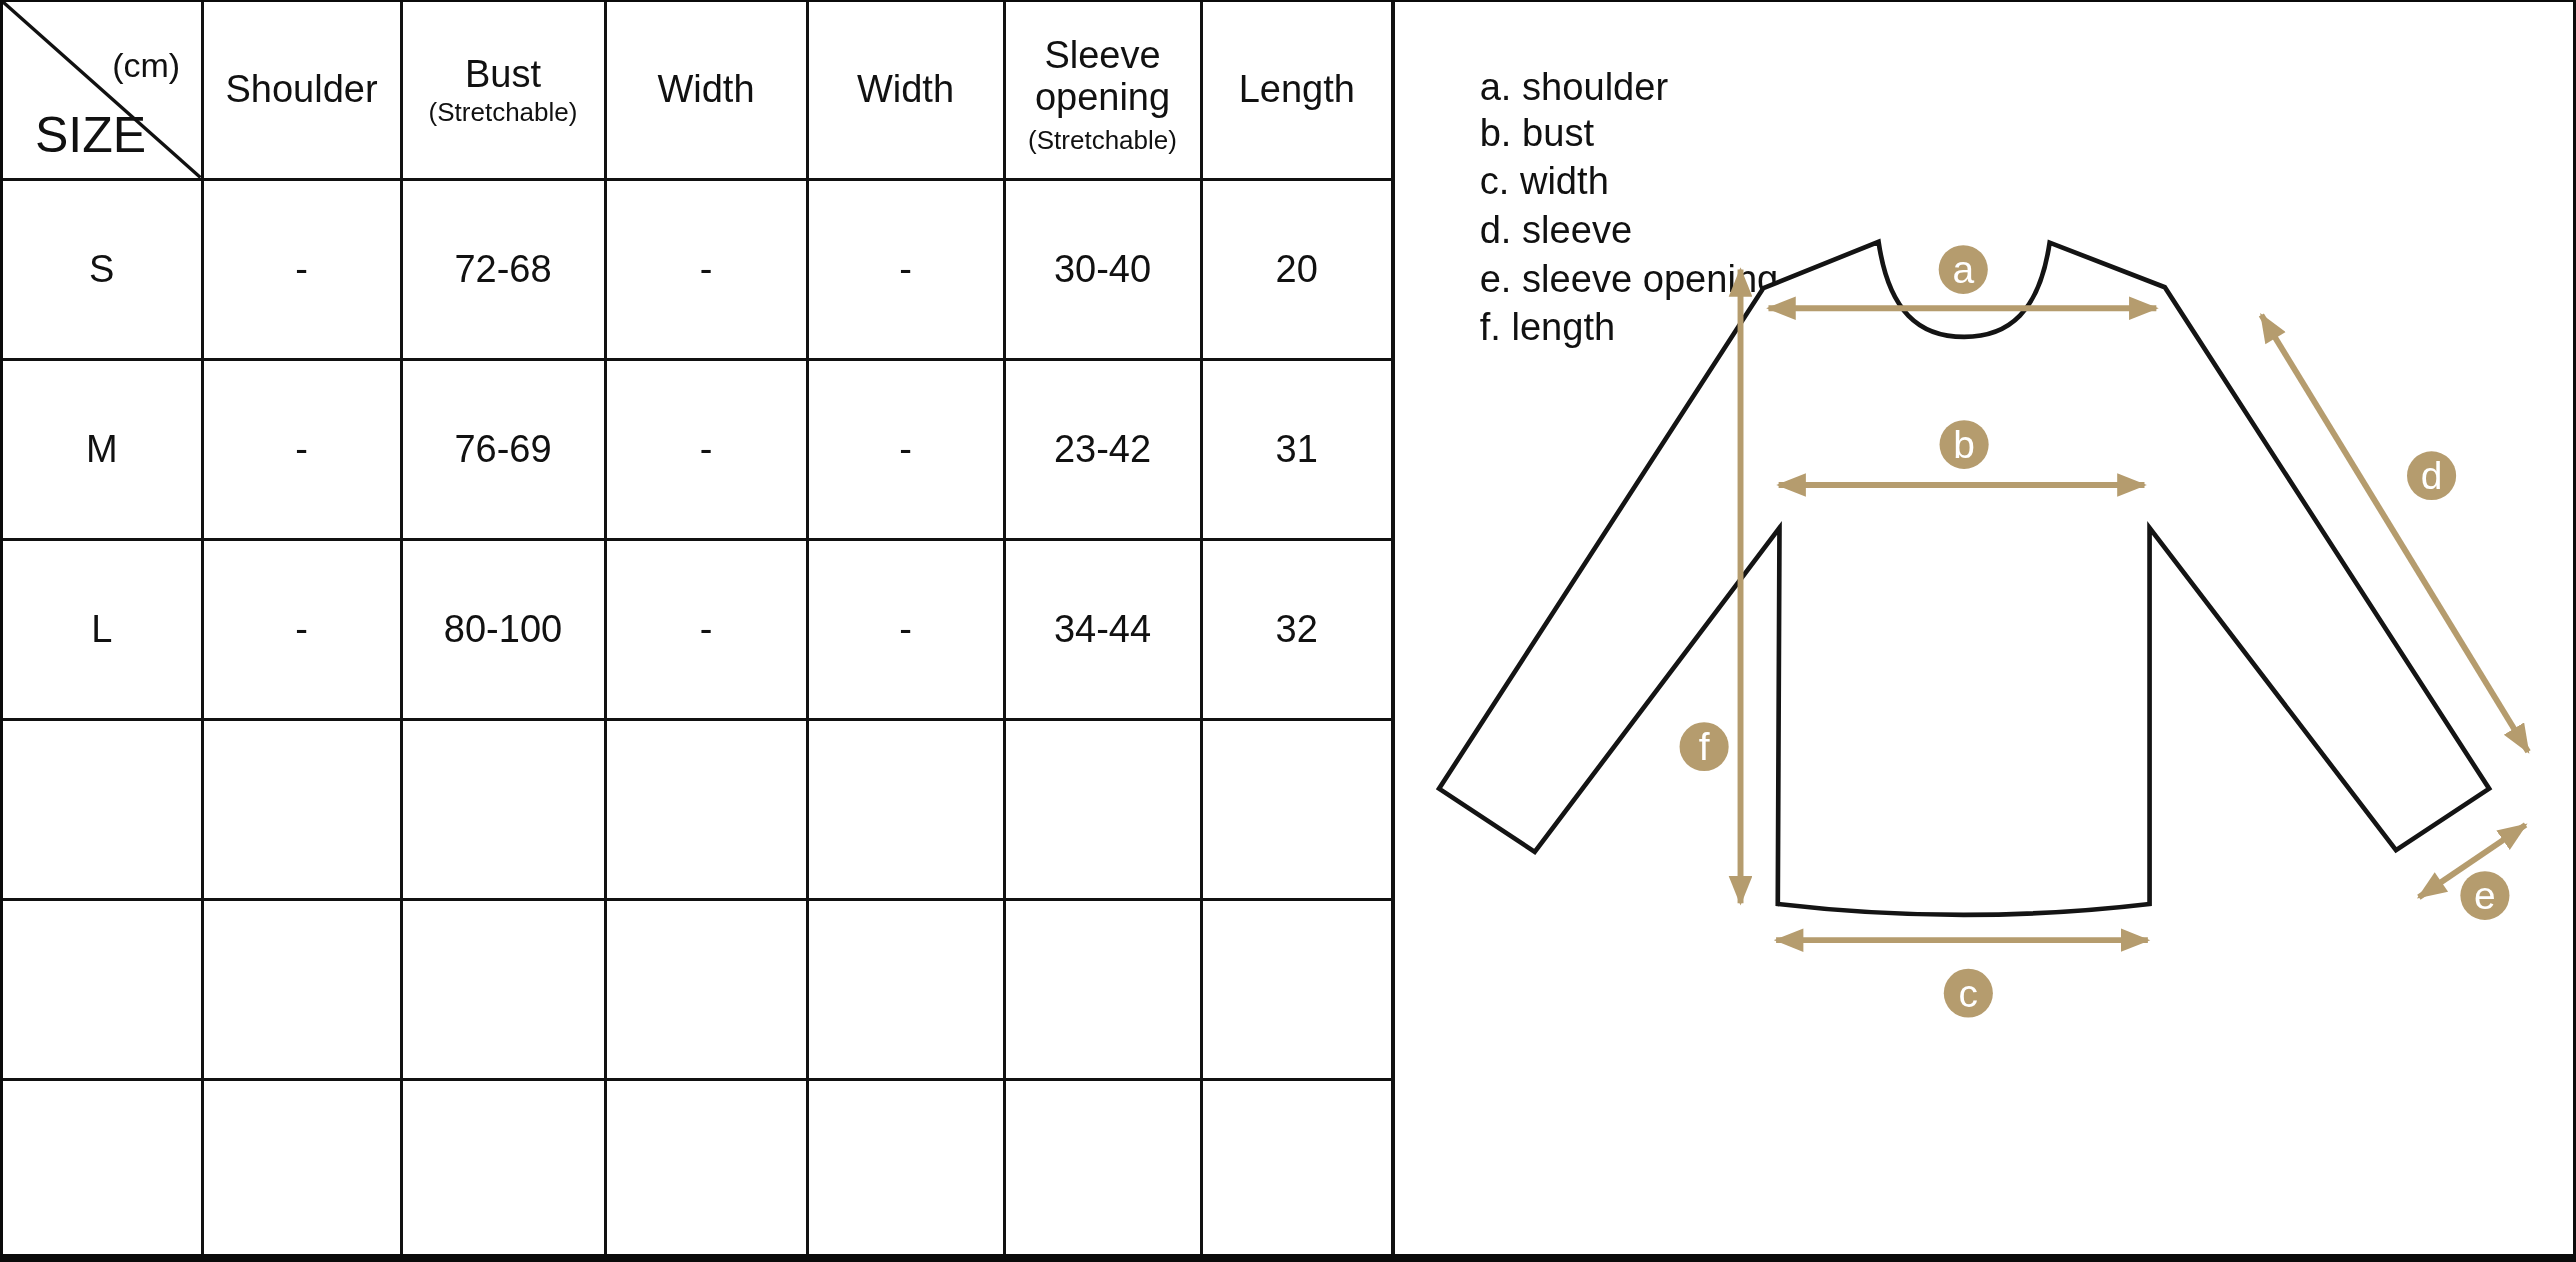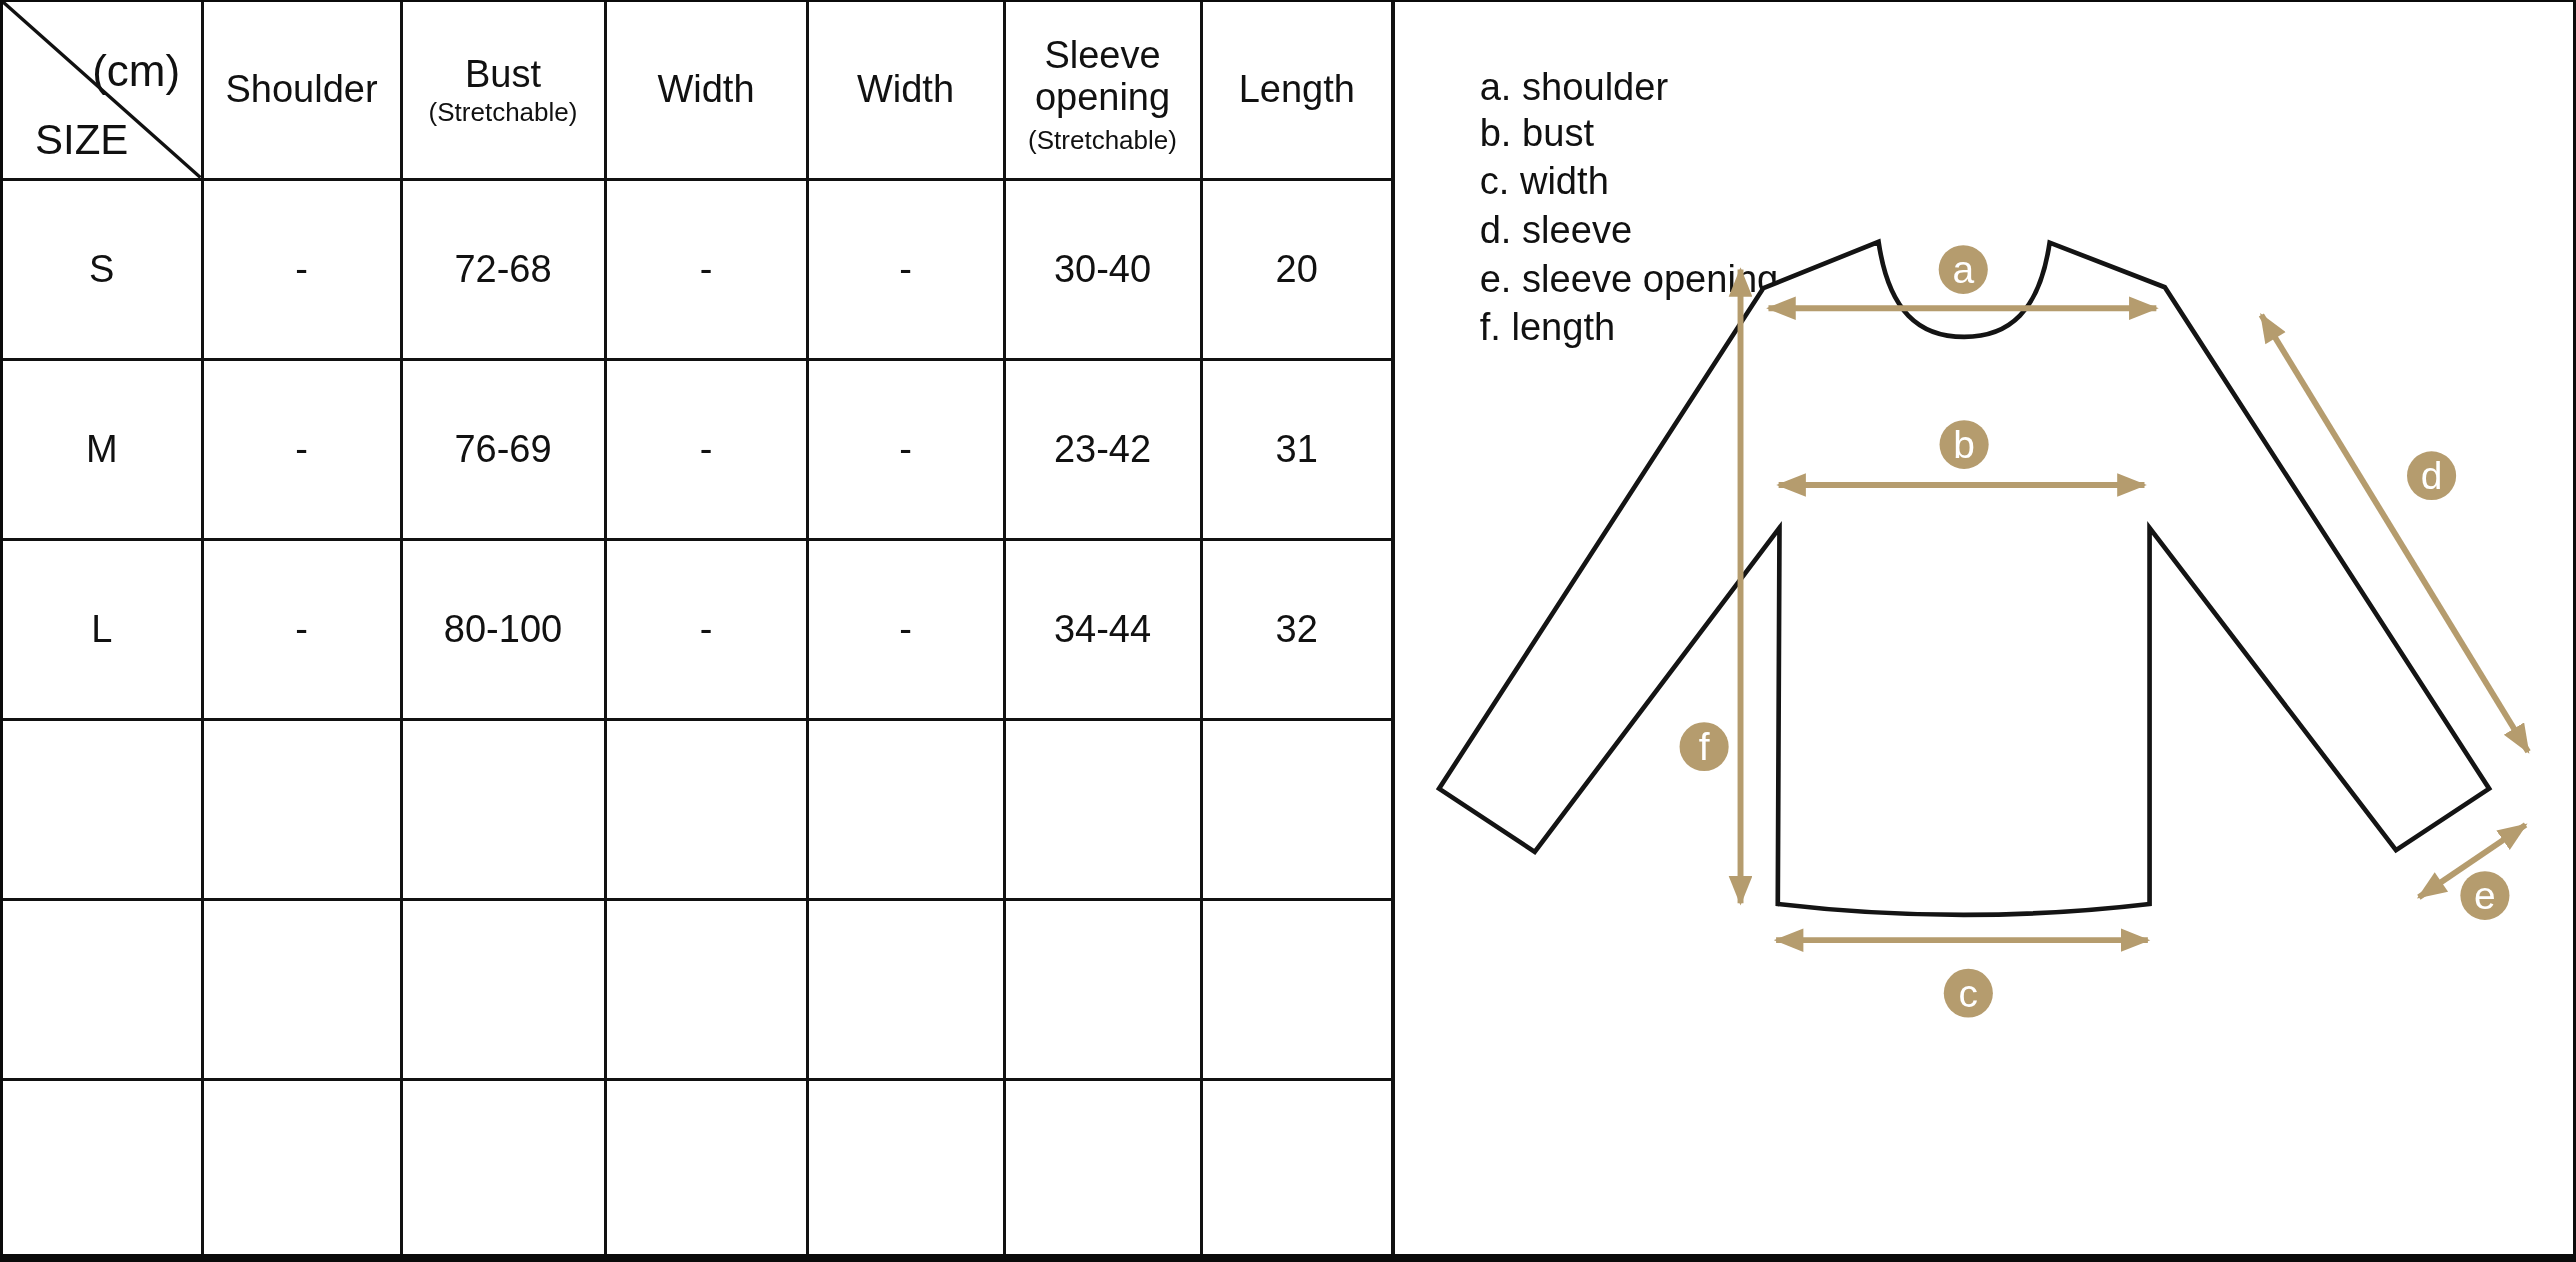--- a/index.html
+++ b/index.html
@@ -40,22 +40,22 @@
   .size-chart th{font-weight:400;}
   .size-chart tr>*:first-child{border-left:none;}
   .size-chart tr>*:last-child{border-right:none;}
   .size-chart tr:first-child>*{border-top:none;}
   .size-chart tr:last-child>*{border-bottom:none;}
   .hdr-note{font-size:26px;line-height:1.05;margin-top:3.4px;}
   .hdr-label{line-height:1.12;}
   .corner-cell{position:relative;}
   .corner-cell svg.diag{position:absolute;inset:0;width:100%;height:100%;}
   .corner-cell .diag line{stroke:#111;stroke-width:4;}
-  .unit-label{position:absolute;top:44px;right:20.4px;font-size:44px;}
-  .size-label{position:absolute;bottom:13.6px;left:32px;font-size:42px;}
+  .unit-label{position:absolute;top:44px;right:20.4px;font-size:34px;}
+  .size-label{position:absolute;bottom:13.6px;left:32px;font-size:50px;}
   .diagram-section{position:relative;flex:1;text-decoration:underline;}
   .diagram-section svg{display:block;width:100%;height:100%;}
   .legend-text{font-size:45px;fill:#111;font-family:"Liberation Sans",sans-serif;}
   .shirt{fill:#fff;stroke:var(--outline,#141414);stroke-width:5.5;stroke-linejoin:miter;}
   .m-arrow{stroke:var(--arrow,#b59c6e);stroke-width:7;fill:none;}
   .m-dot{fill:var(--arrow,#b59c6e);}
   .m-letter{fill:#ffffff;font-size:46px;font-family:"Liberation Sans",sans-serif;text-anchor:middle;}
 </style>
 </head>
 <body>

